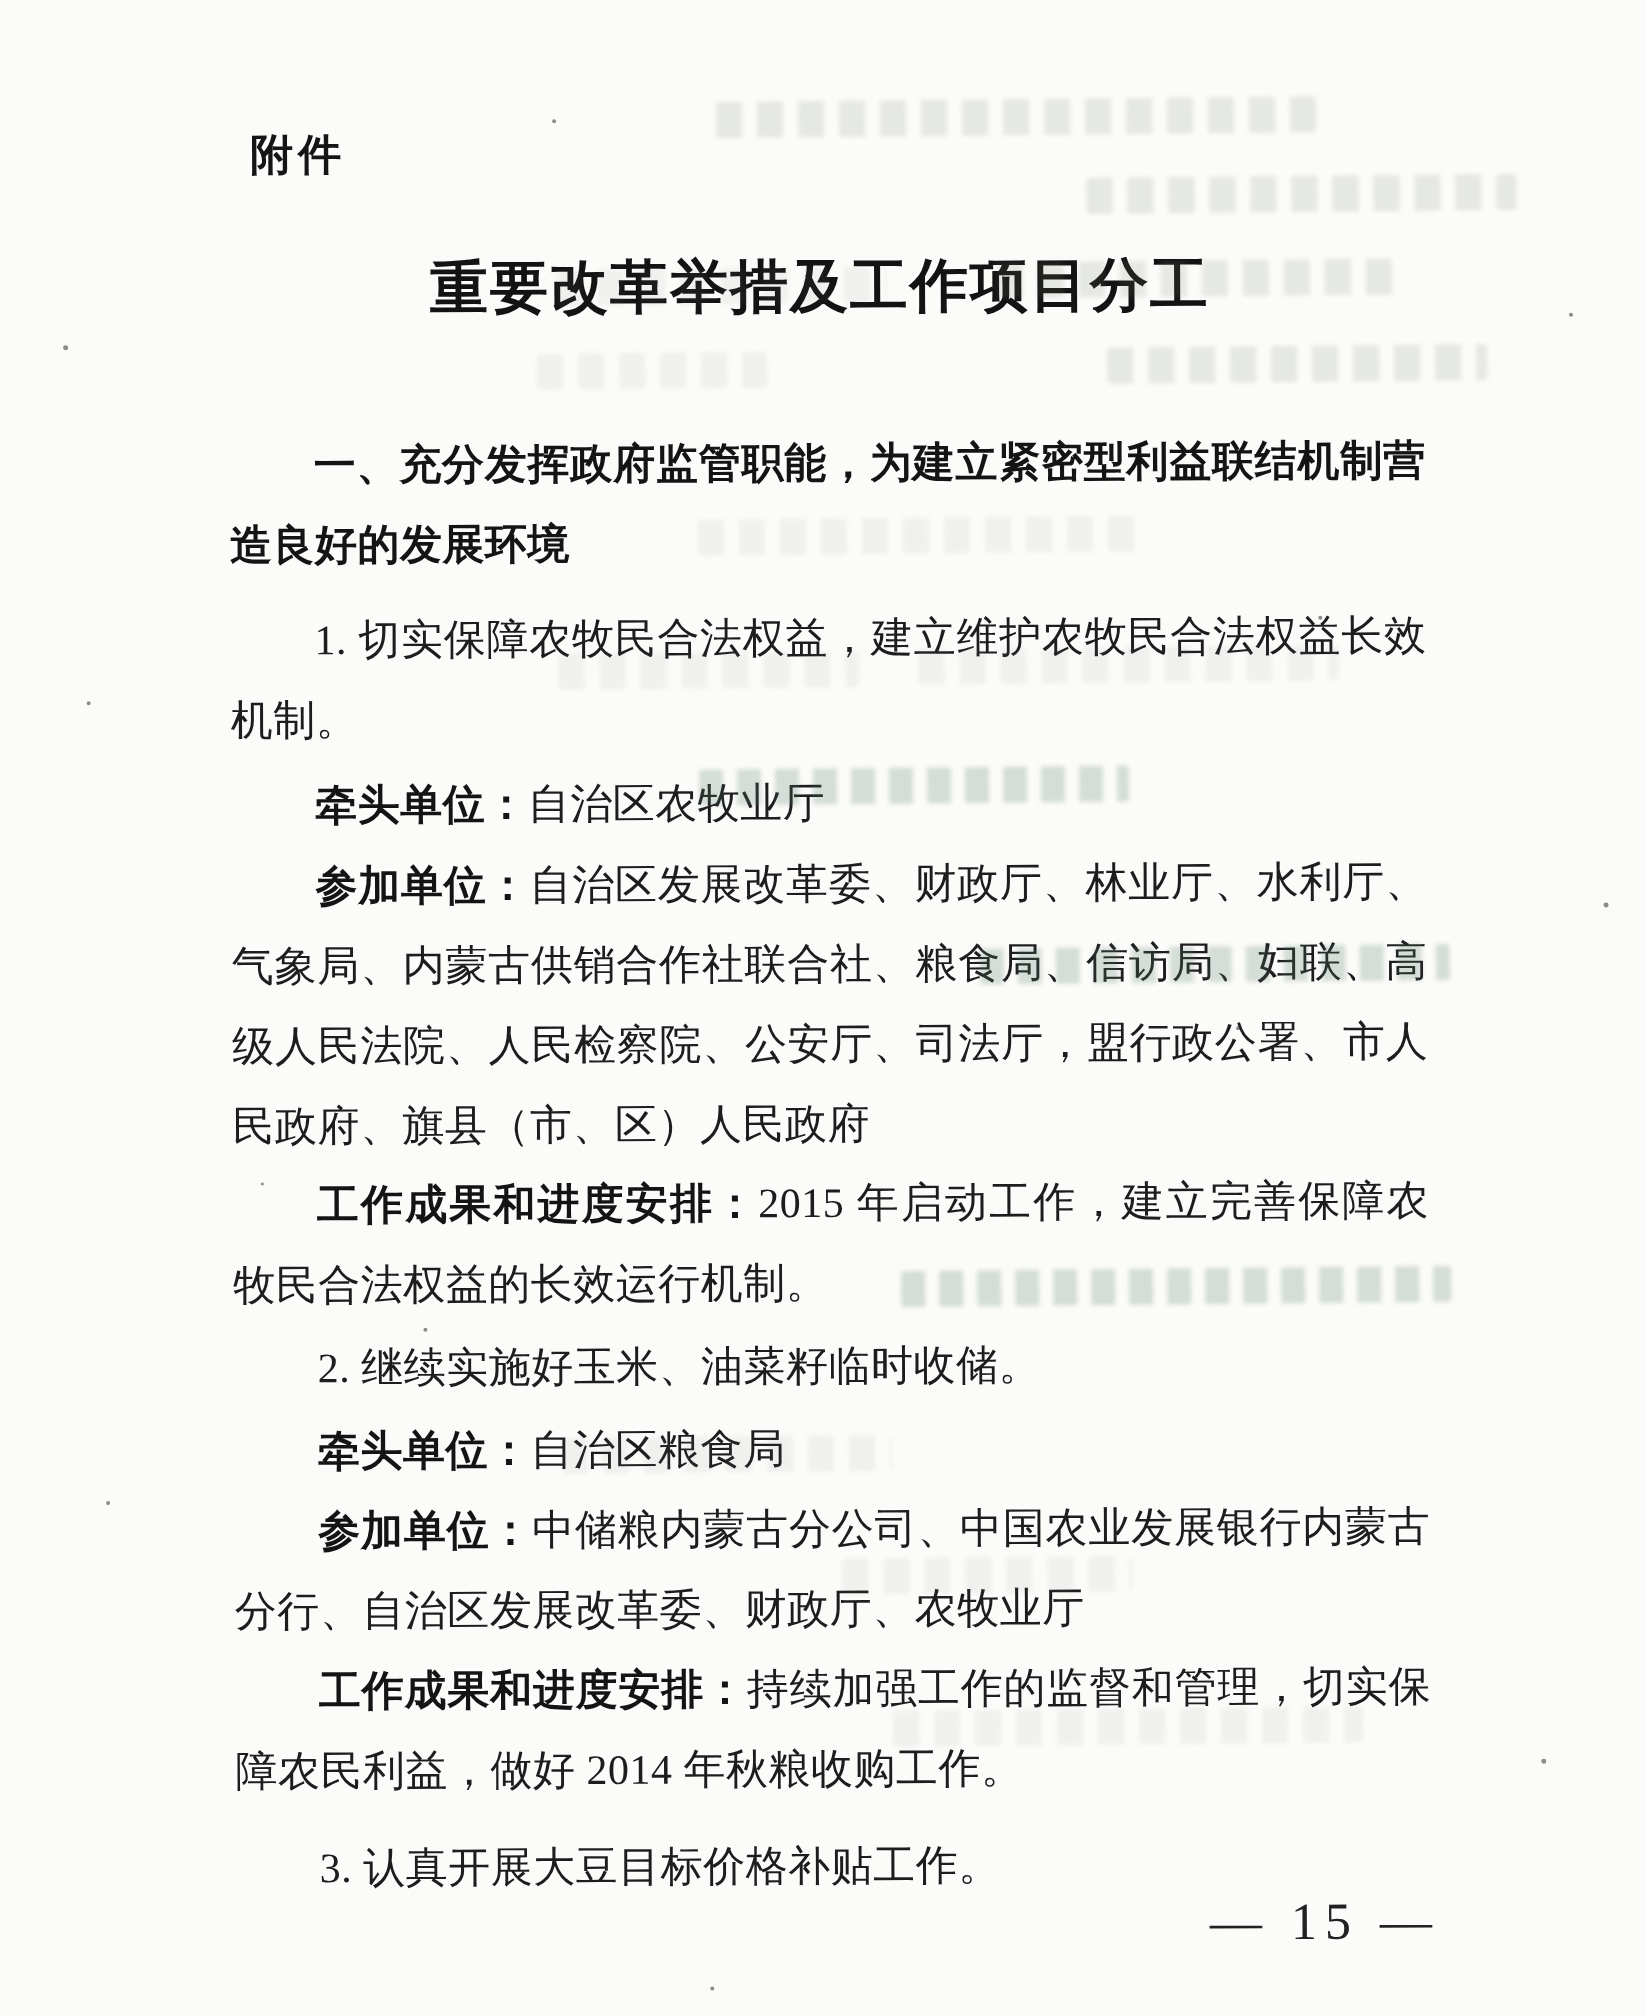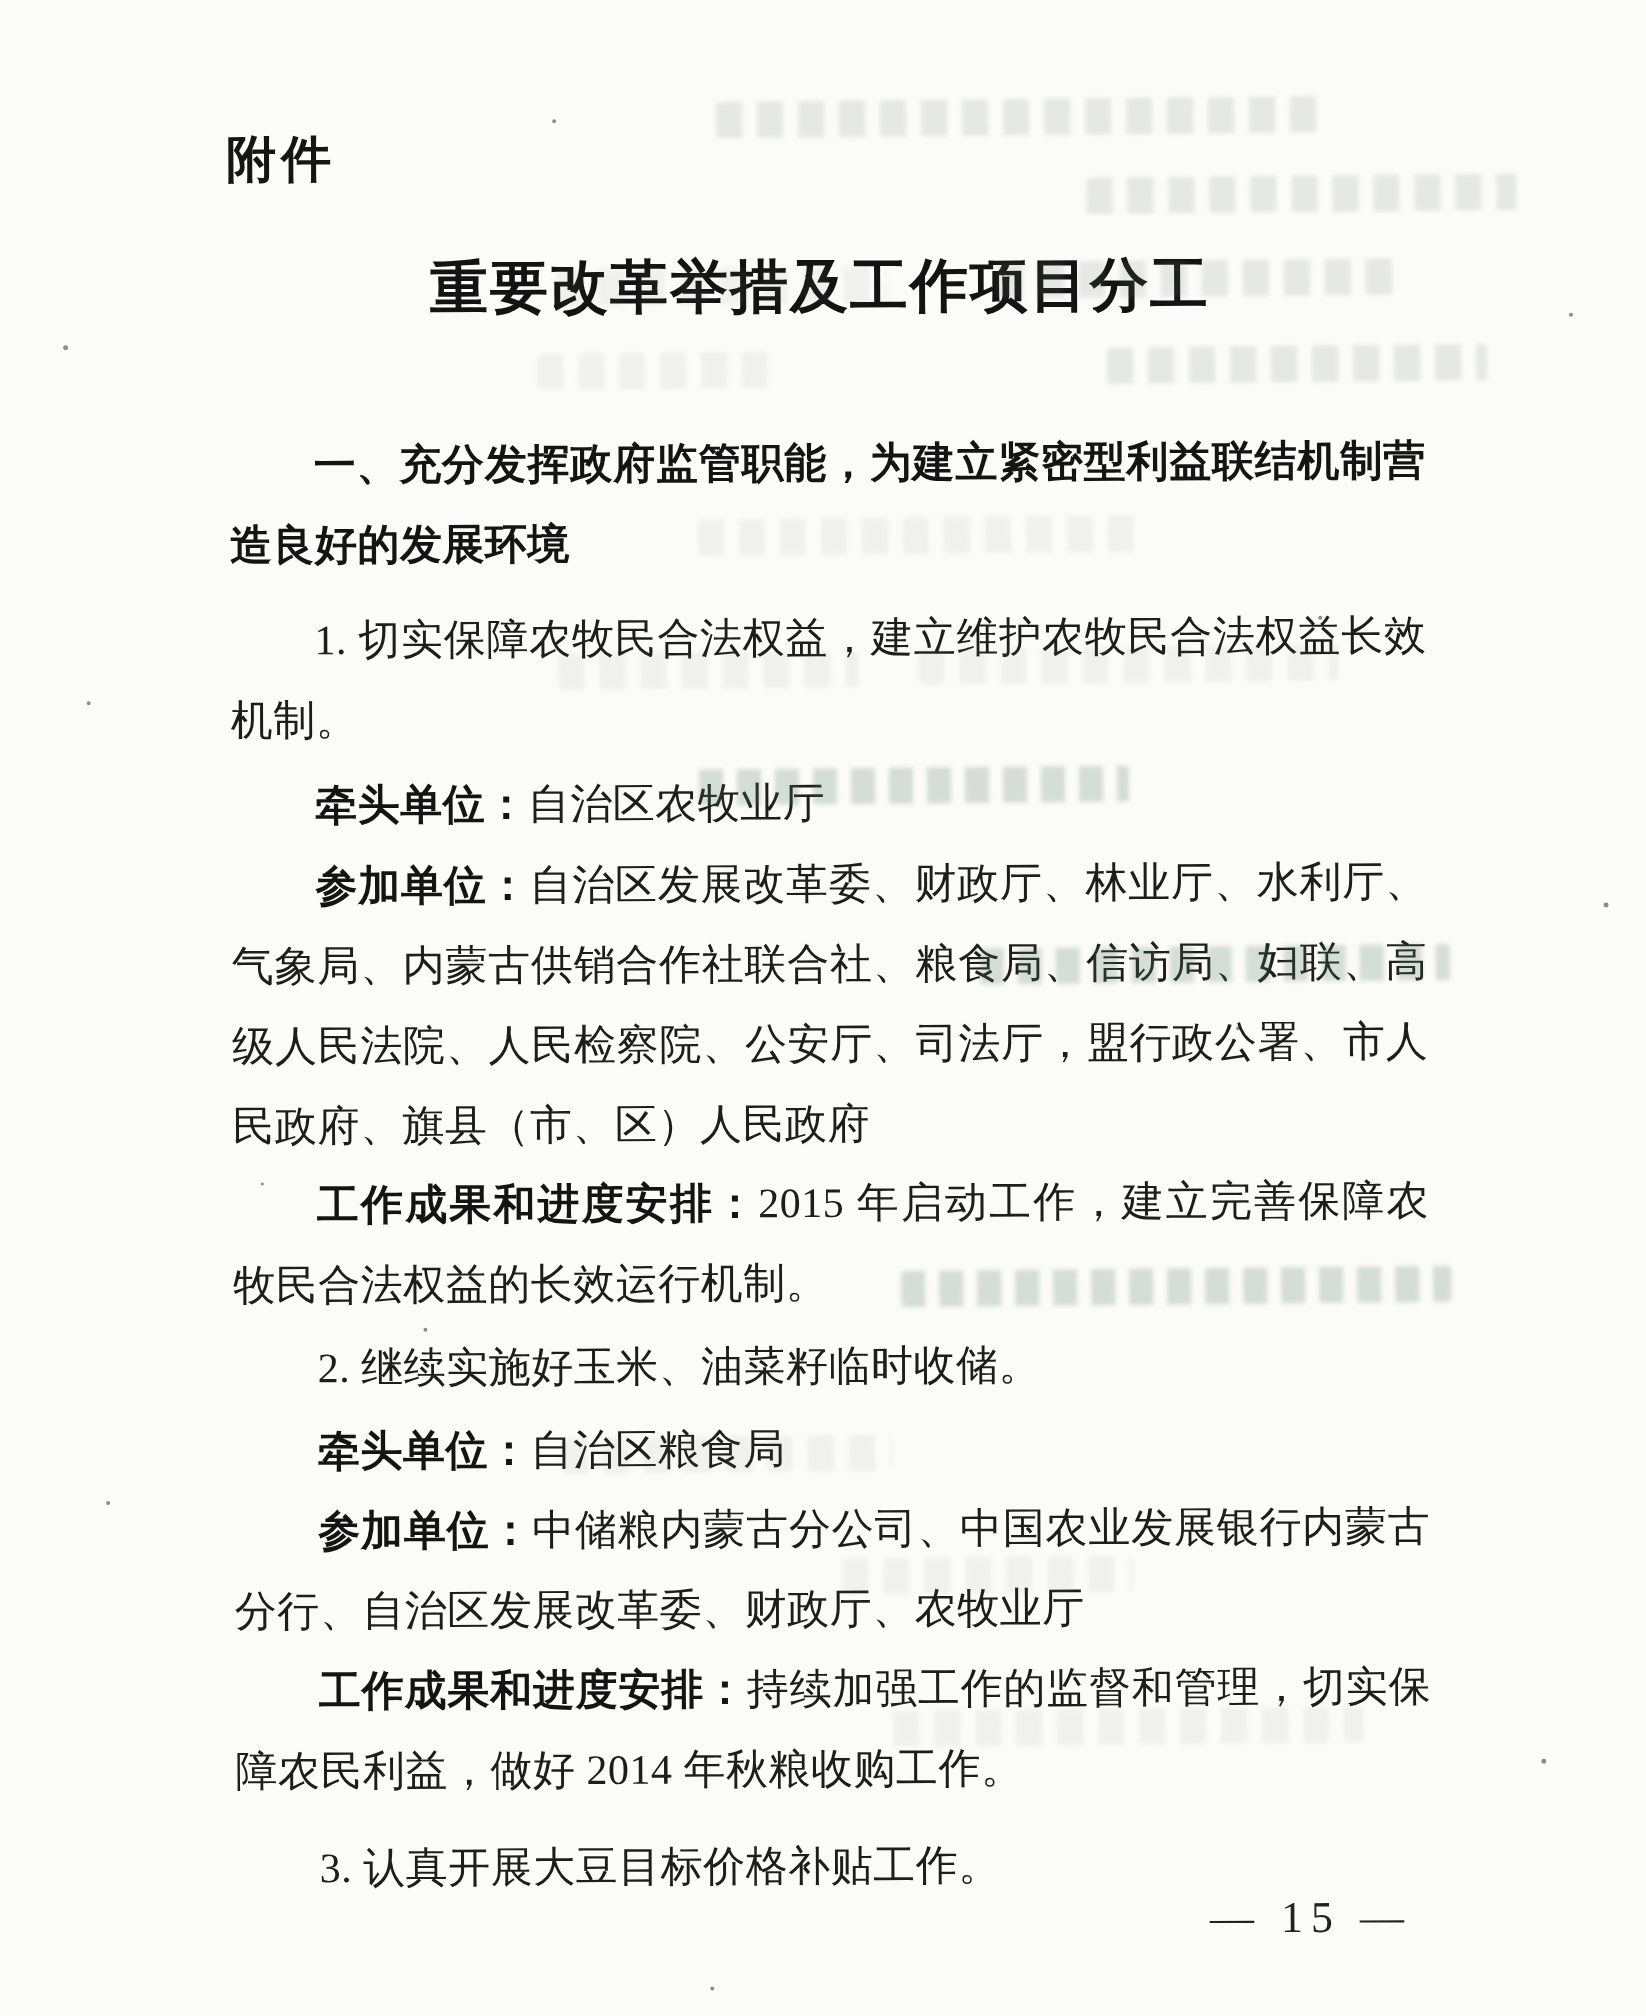--- a/index.html
+++ b/index.html
@@ -11,23 +11,23 @@
     font-family: "Liberation Serif", serif;
     color: #1b1b1b;
   }
   .page {
     position: absolute;
     inset: 0;
     transform: rotate(-0.25deg);
   }
   .attachment-label {
     position: absolute;
-    left: 230px;
+    left: 254px;
     top: 124px;
-    font-size: 50px;
+    font-size: 43px;
     font-weight: bold;
     font-family: "Liberation Sans", sans-serif;
     letter-spacing: 5px;
     color: #151515;
   }
   .doc-title {
     position: absolute;
     left: 0;
     width: 100%;
     top: 248px;
@@ -56,21 +56,21 @@
   }
   .bold-para {
     font-weight: bold;
     font-family: "Liberation Sans", sans-serif;
     color: #141414;
   }
   .page-number {
     position: absolute;
     left: 1206px;
     top: 1894px;
-    font-size: 44px;
+    font-size: 52px;
     letter-spacing: 8px;
     color: #222;
   }
   
   .ghost {
     position: absolute;
     height: 36px;
     border-radius: 4px;
     filter: blur(2px);
     opacity: 0.5;

